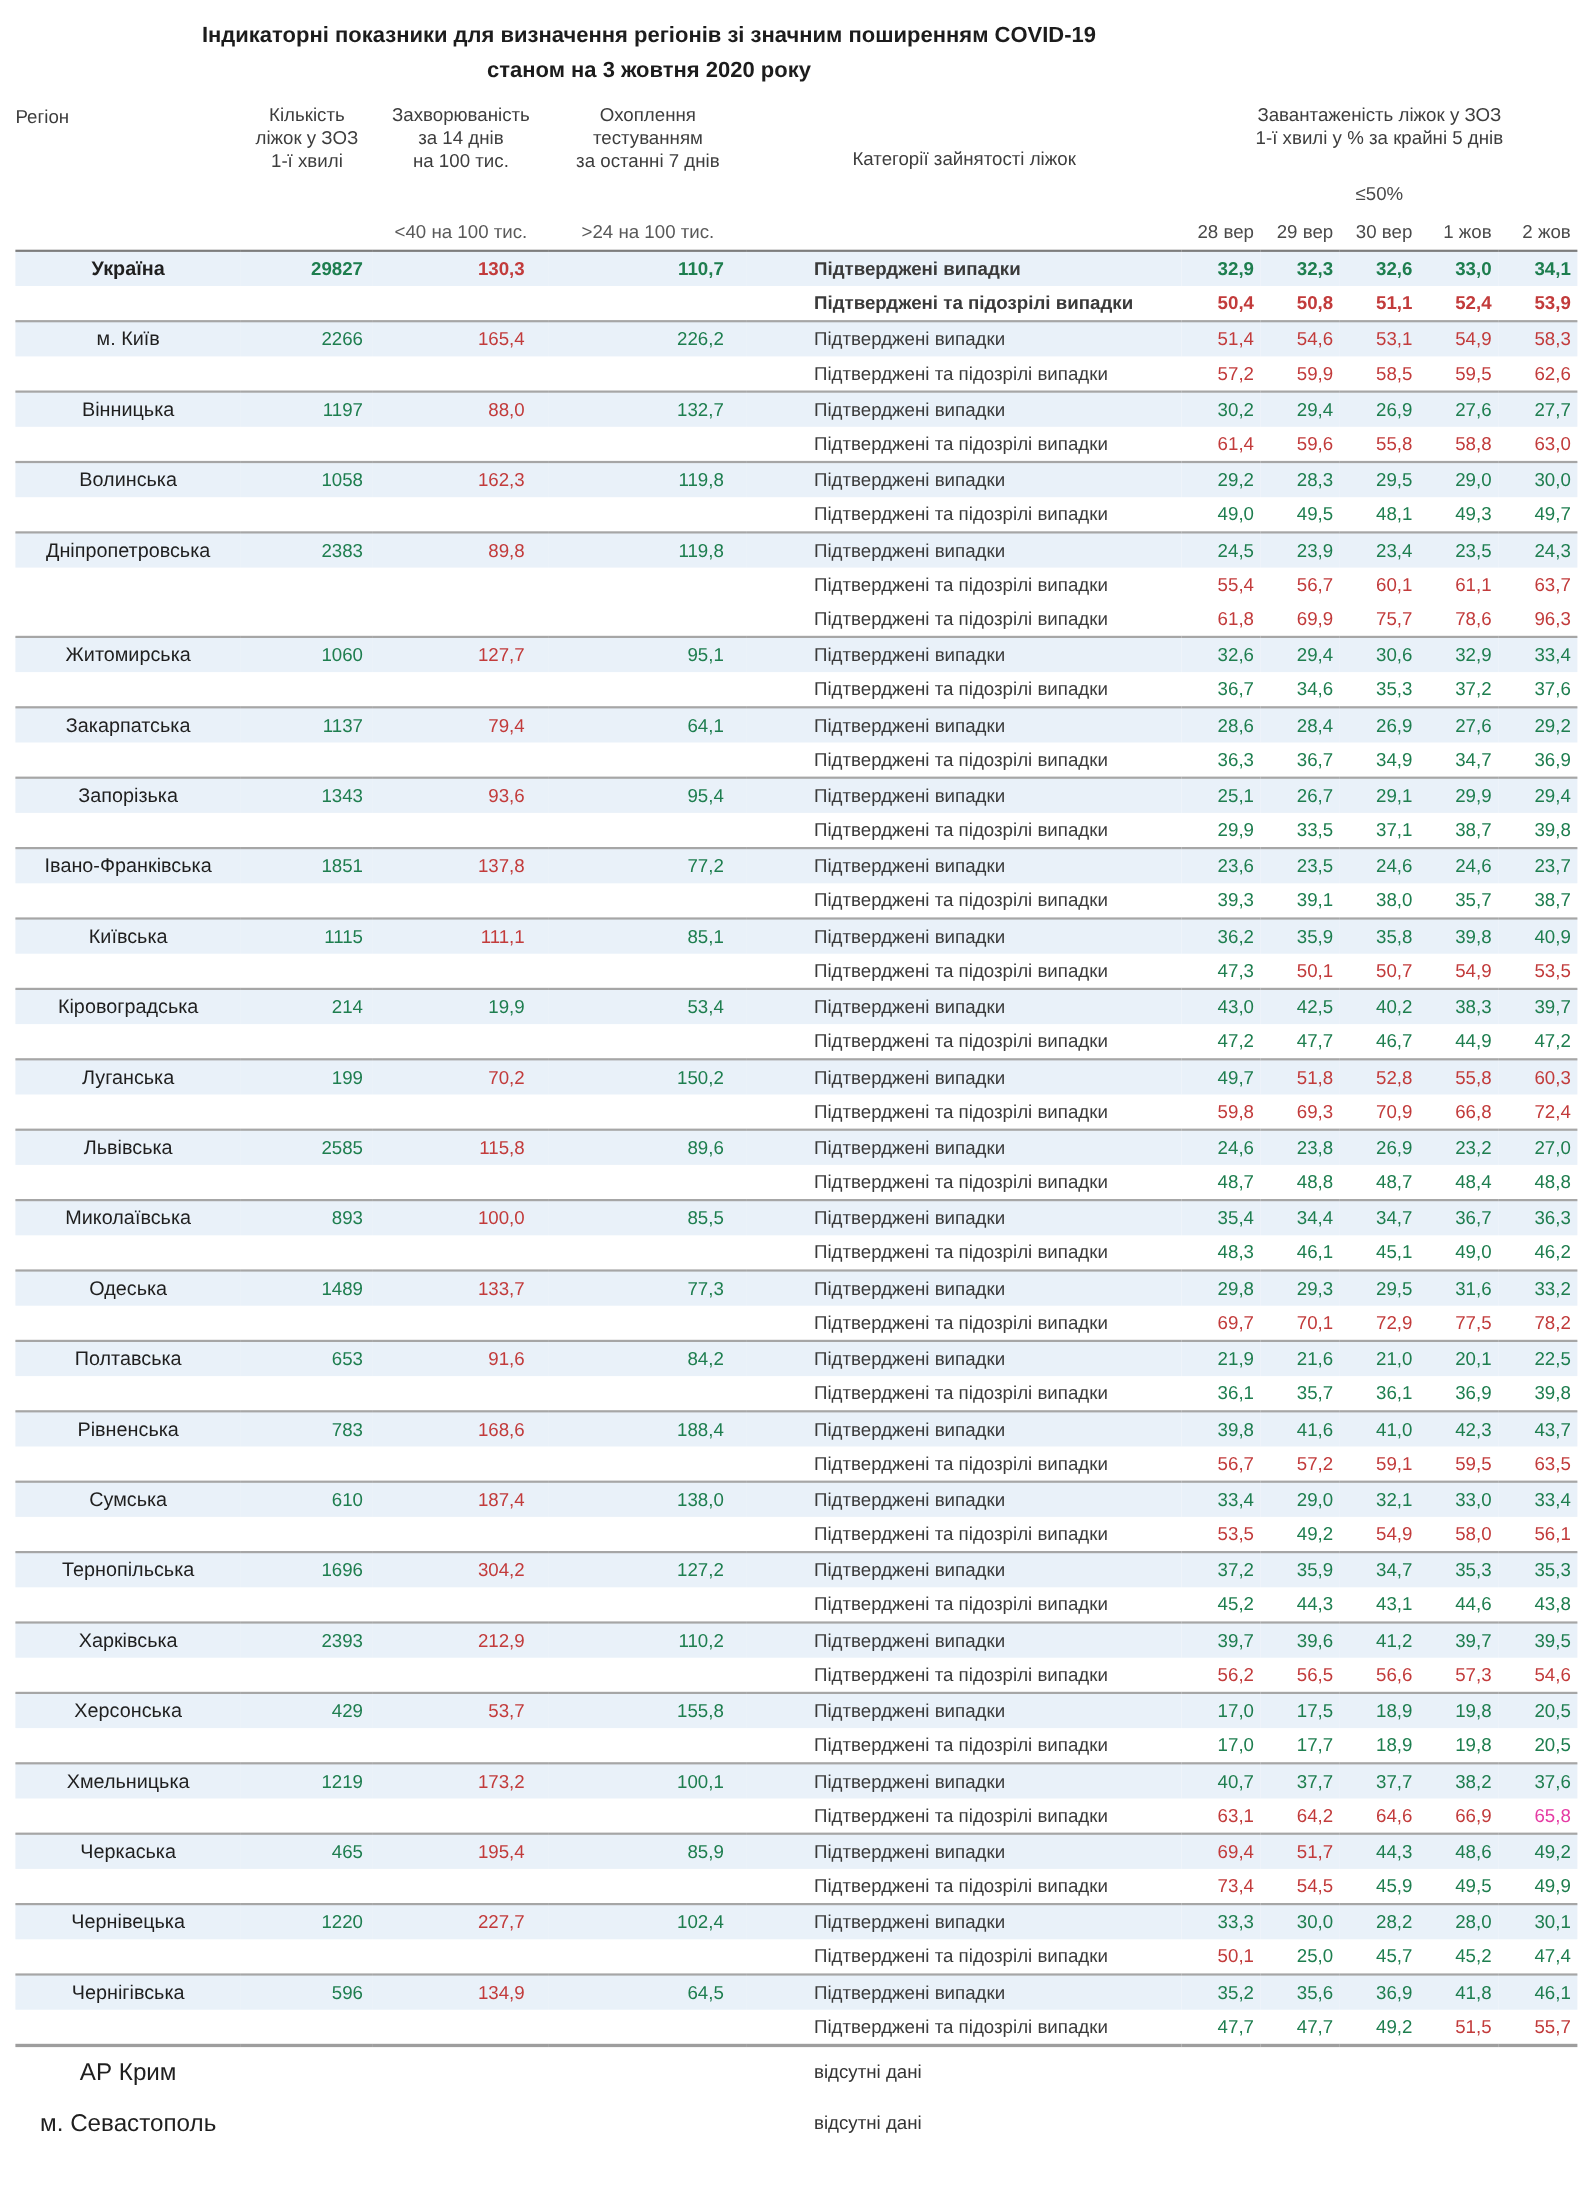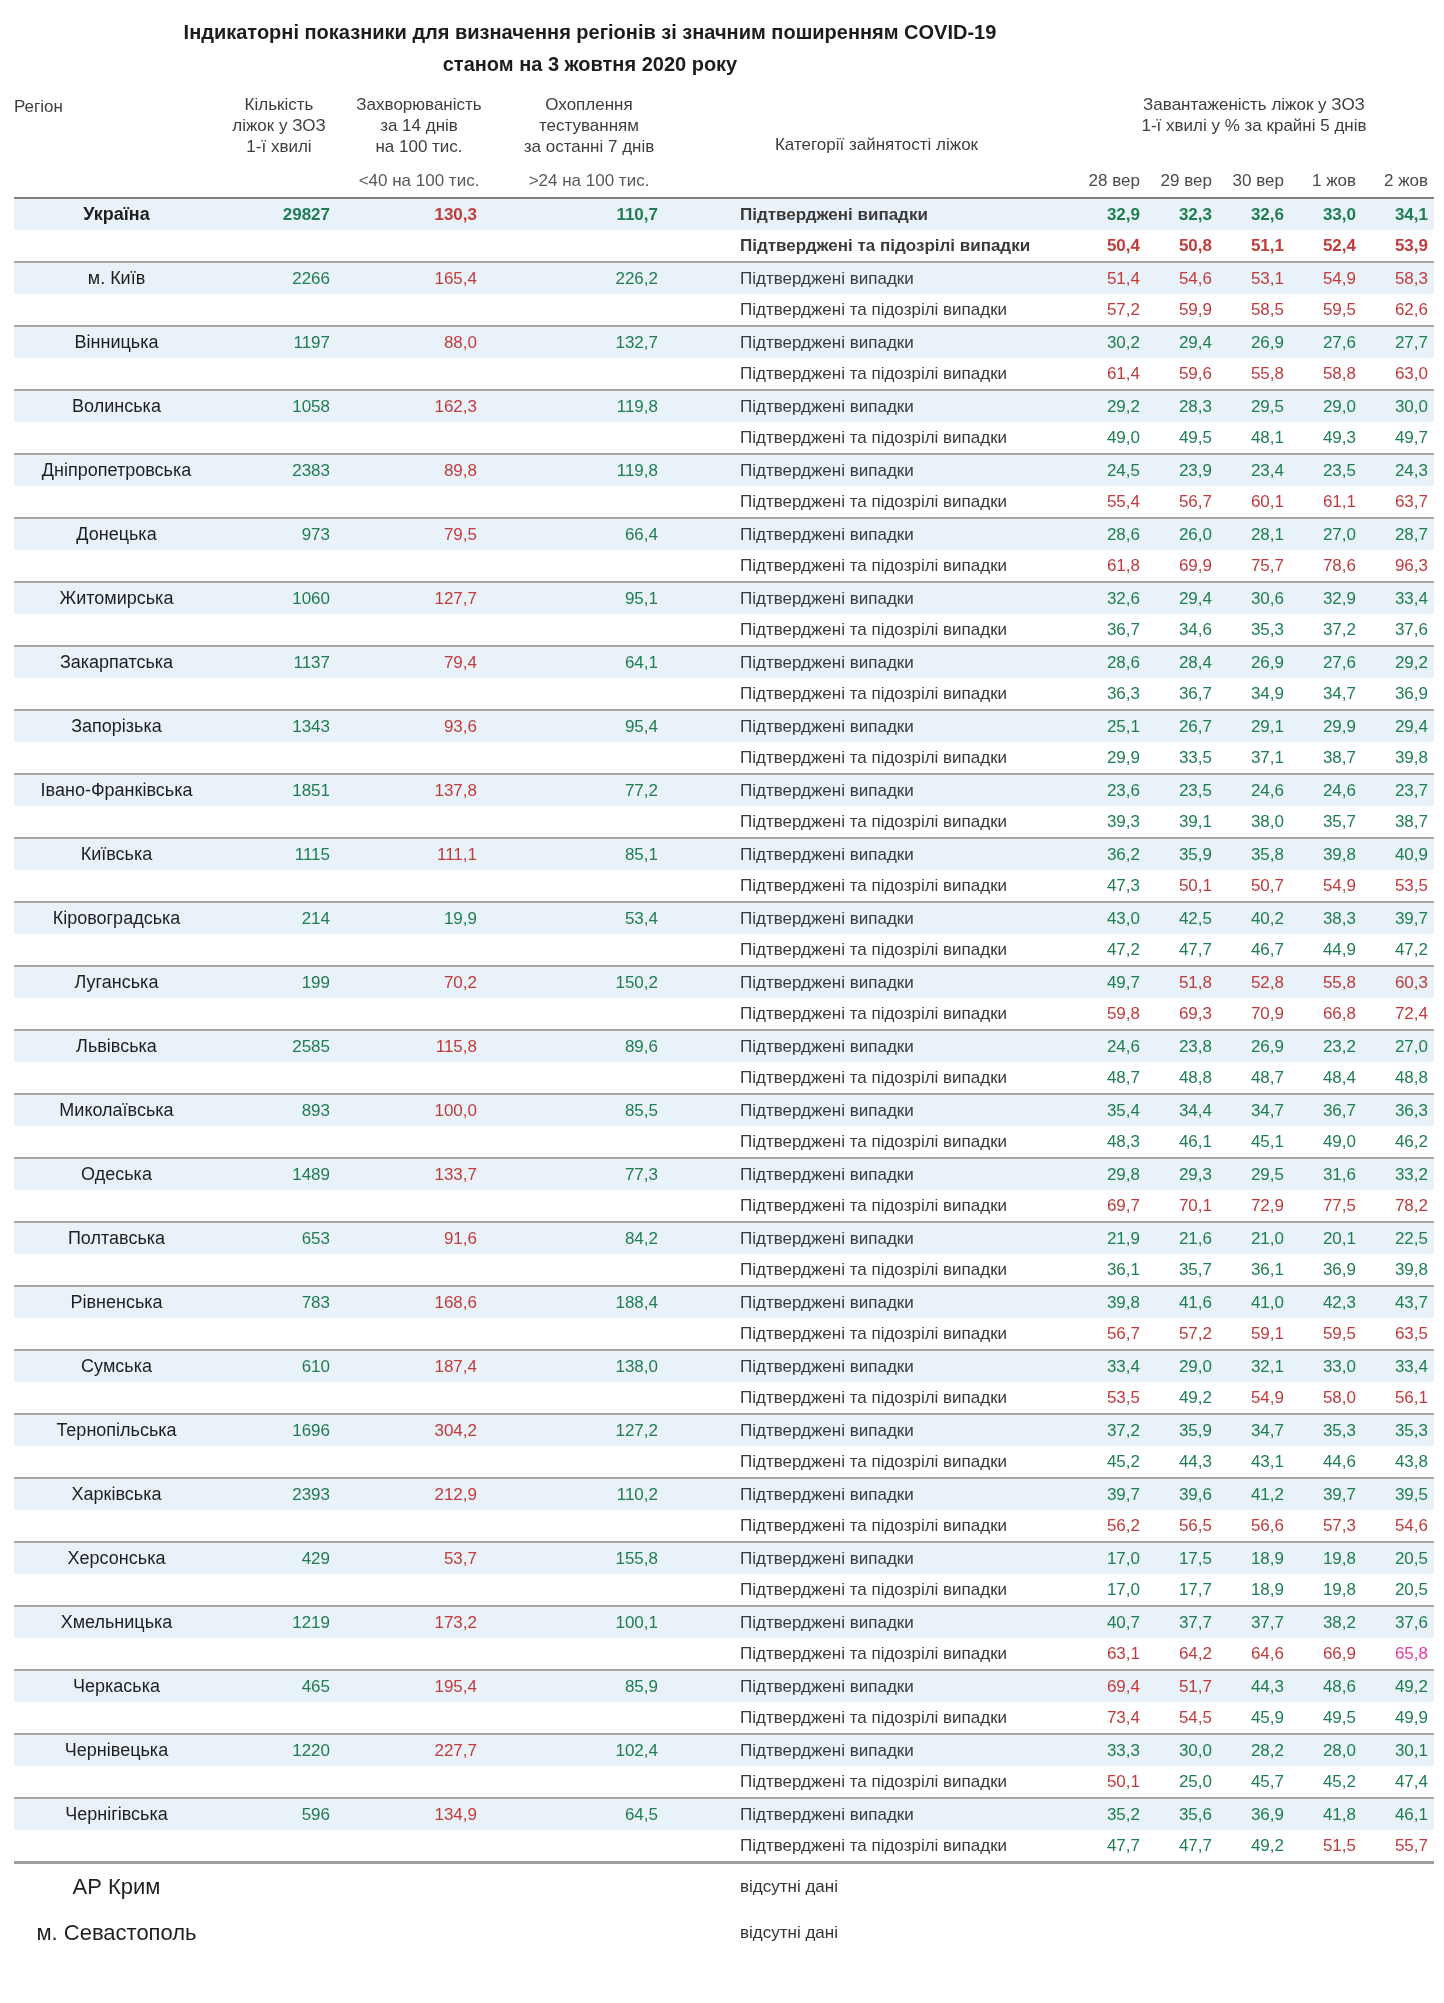--- a/index.html
+++ b/index.html
@@ -76,20 +76,24 @@
       <th class="num-h">Захворюваність
 за 14 днів
 на 100 тис.</th>
       <th class="num-h">Охоплення
 тестуванням
 за останні 7 днів</th>
       <th class="cat-h">Категорії зайнятості ліжок</th>
       <th class="load-h" colspan="5">Завантаженість ліжок у ЗОЗ
 1-ї хвилі у % за крайні 5 днів</th>
     </tr>
+    <tr class="h-50">
+      <th colspan="5"></th>
+      <th colspan="5">≤50%</th>
+    </tr>
     <tr class="h-crit">
       <th></th>
       <th></th>
       <th class="crit">&lt;40 на 100 тис.</th>
       <th class="crit">&gt;24 на 100 тис.</th>
       <th></th>
       <th class="date-h">28 вер</th>
       <th class="date-h">29 вер</th>
       <th class="date-h">30 вер</th>
       <th class="date-h">1 жов</th>
@@ -215,32 +219,20 @@
     <td></td>
     <td></td>
     <td class="cat-cell">Підтверджені та підозрілі випадки</td>
     <td class="val c-red">55,4</td>
     <td class="val c-red">56,7</td>
     <td class="val c-red">60,1</td>
     <td class="val c-red">61,1</td>
     <td class="val c-red">63,7</td>
   </tr>
 
-  <tr class="row-first">
-    <td class="region-cell">Донецька</td>
-    <td class="beds-cell c-green">973</td>
-    <td class="incid-cell c-red">79,5</td>
-    <td class="test-cell c-green">66,4</td>
-    <td class="cat-cell">Підтверджені випадки</td>
-    <td class="val c-green">28,6</td>
-    <td class="val c-green">26,0</td>
-    <td class="val c-green">28,1</td>
-    <td class="val c-green">27,0</td>
-    <td class="val c-green">28,7</td>
-  </tr>
   <tr class="row-second">
     <td></td>
     <td></td>
     <td></td>
     <td></td>
     <td class="cat-cell">Підтверджені та підозрілі випадки</td>
     <td class="val c-red">61,8</td>
     <td class="val c-red">69,9</td>
     <td class="val c-red">75,7</td>
     <td class="val c-red">78,6</td>

